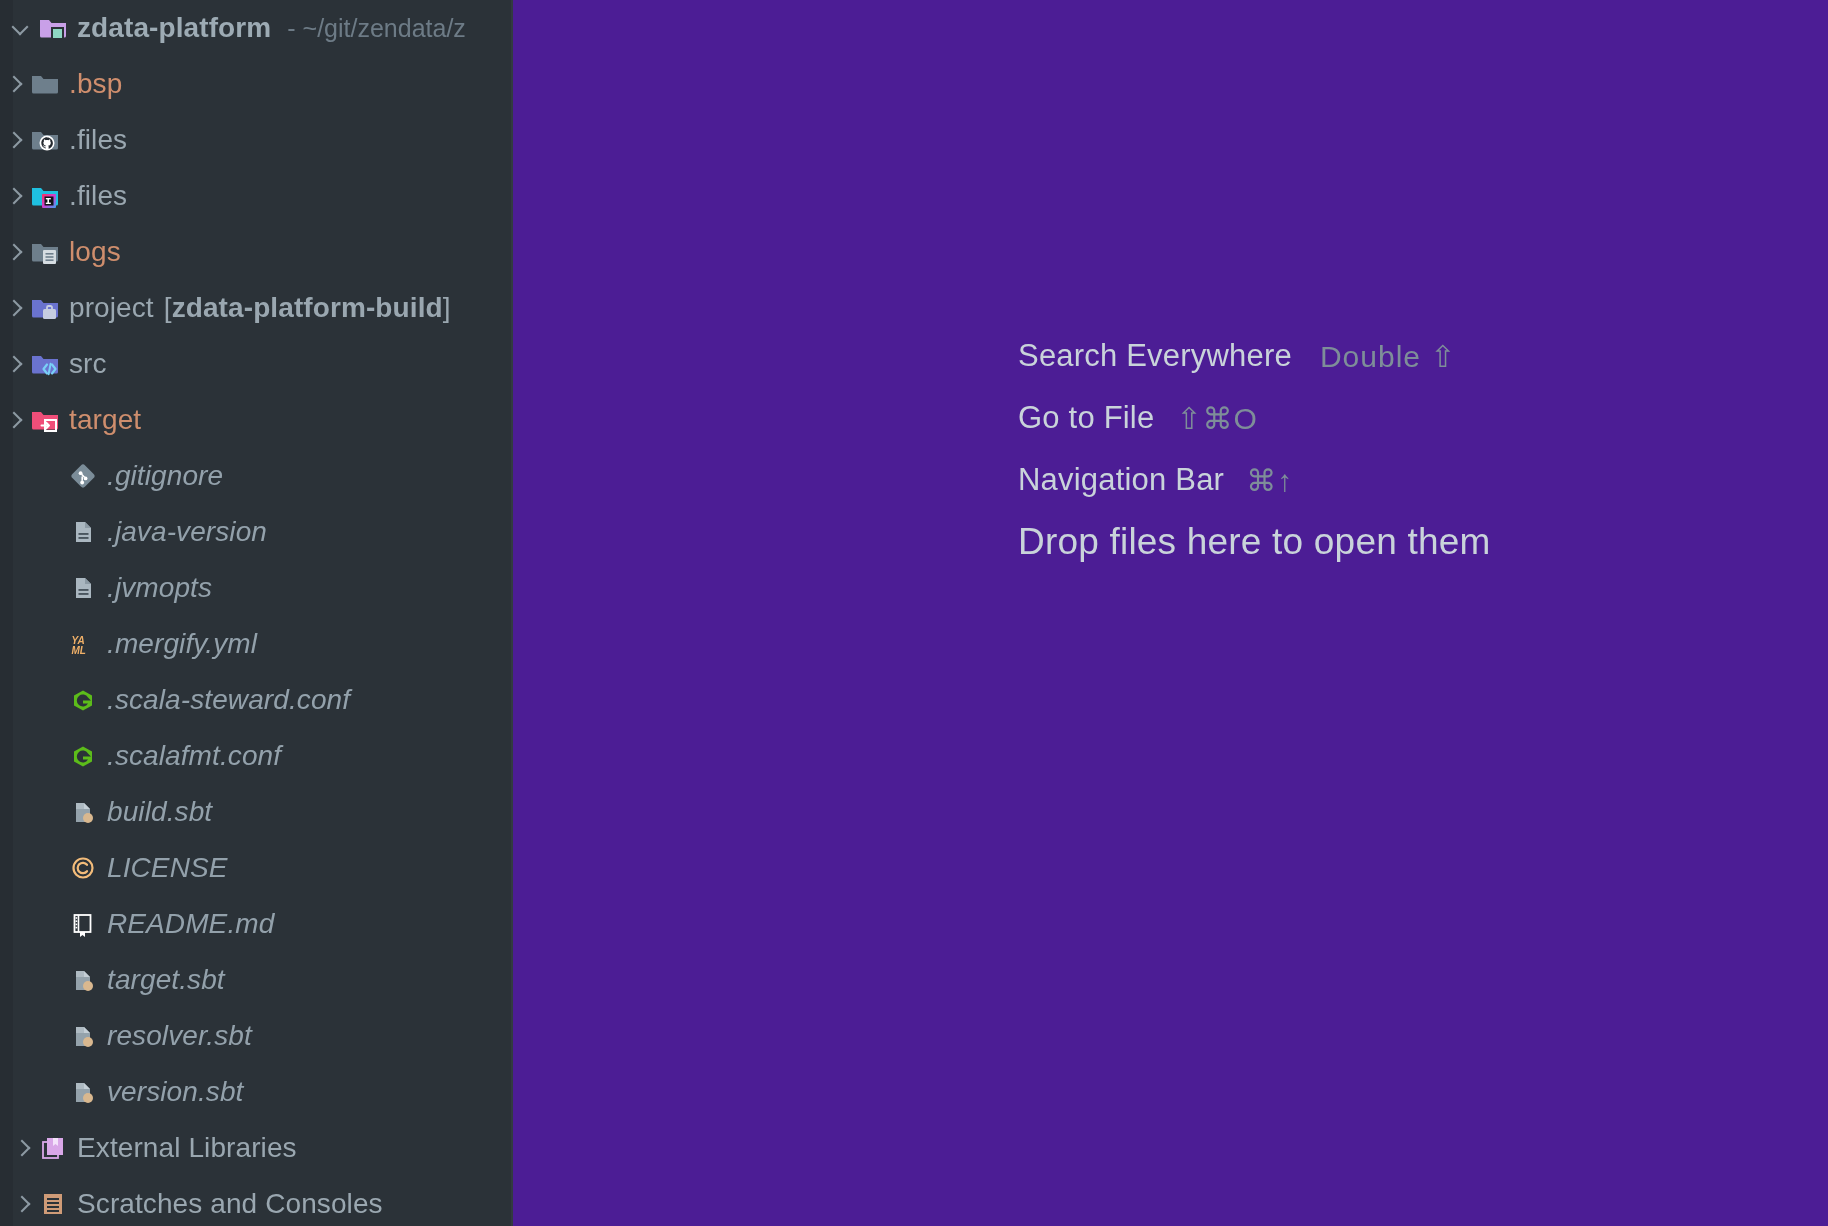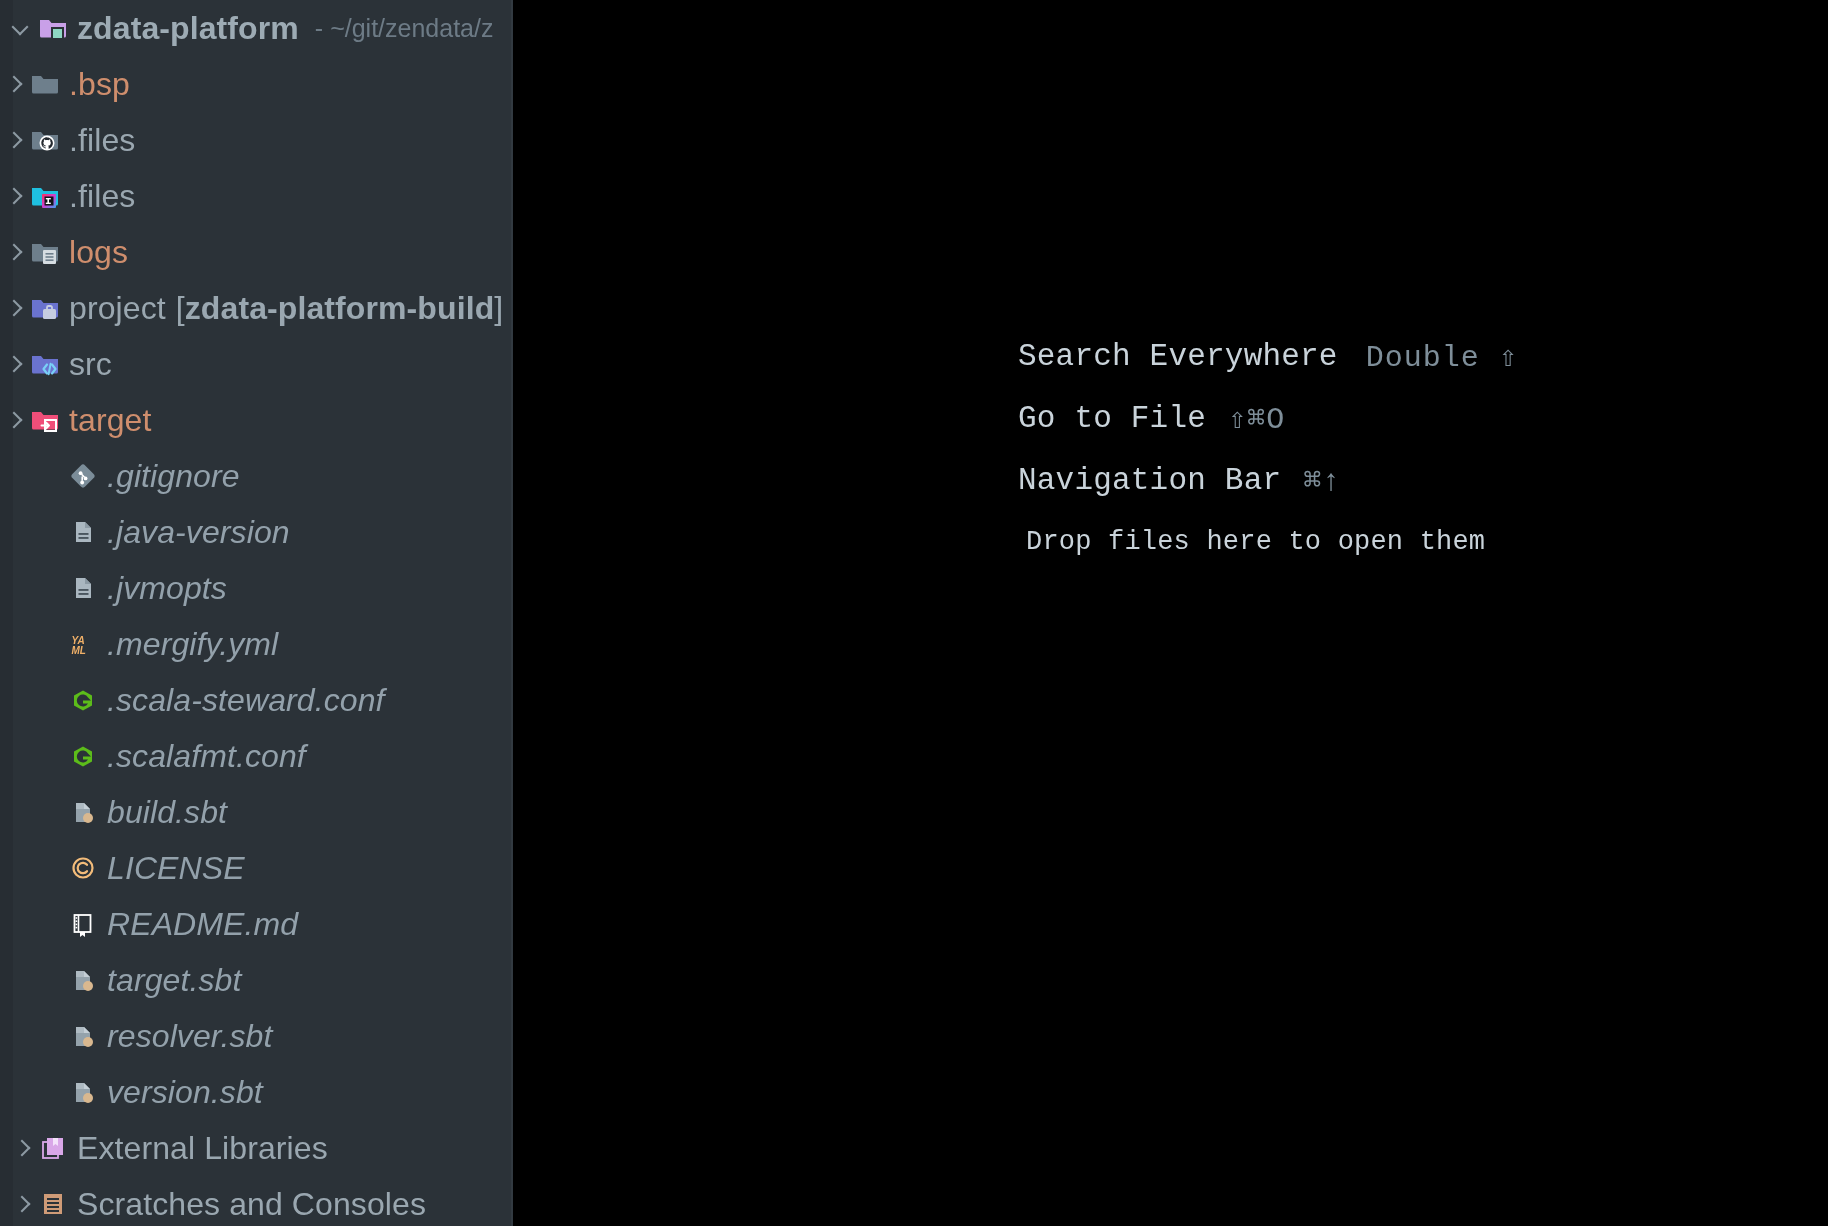--- a/index.html
+++ b/index.html
@@ -79,21 +79,21 @@
   .icon {
     width: 30px;
     height: 30px;
     flex: 0 0 30px;
     margin-right: 9px;
     position: relative;
   }
   .icon svg { display: block; }
 
   .label {
-    font-size: 32px;
+    font-size: 28px;
     letter-spacing: 0.1px;
     color: #9aa7b0;
   }
   .label.root {
     font-weight: bold;
     color: #9dabb4;
   }
   .label.orange { color: #cf8e6d; }
   .label.file   { color: #93a1ab; }
   .root-path {
@@ -107,22 +107,21 @@
   
   .lvl0 { padding-left: 8px; }
   .lvl1 { }
   .lvl1f { padding-left: 68px; font-style: italic; }
 
   
   #editor-pane {
     position: absolute;
     left: 513px; top: 0;
     right: 0; bottom: 0;
-    background: #000000;
-    font-family: Liberation Mono, monospace;
+    background: #4c1d95;
   }
   #shortcut-list {
     position: absolute;
     left: 505px;
     top: 325px;
     display: flex;
     flex-direction: column;
   }
   .shortcut-row {
     height: 62px;
@@ -136,24 +135,23 @@
     letter-spacing: 0.2px;
   }
   .sc-keys {
     font-size: 30px;
     color: #7e8e99;
     margin-left: 28px;
     letter-spacing: 1px;
   }
   .sc-keys.wide { margin-left: 22px; }
   .drop-note {
-    font-size: 27px;
+    font-size: 37px;
     color: #c9d3da;
     letter-spacing: 0.2px;
-    margin-left: 8px;
   }
 </style>
 </head>
 <body>
 
 <div id="project-panel">
   <div id="panel-gutter"></div>
 
   <div class="tree">
 

